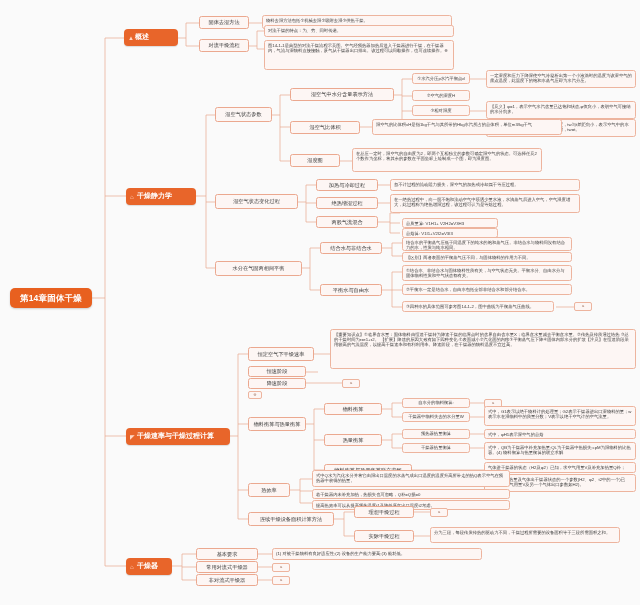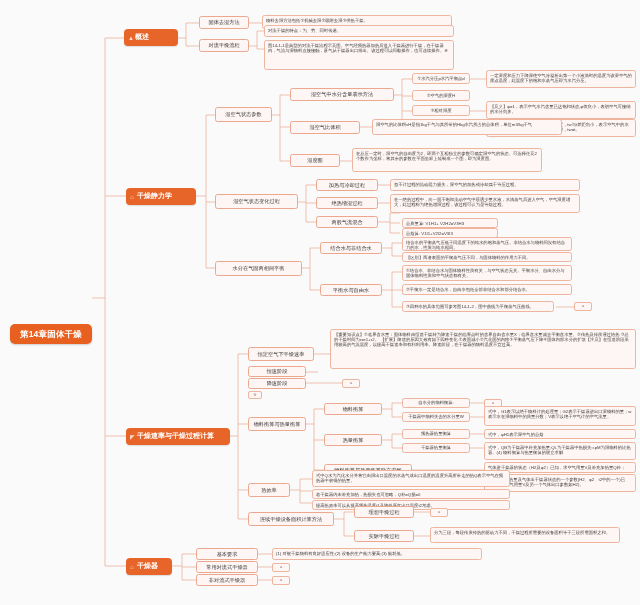--- a/index.html
+++ b/index.html
@@ -28,21 +28,20 @@
   .root{
     background:#e8601f;
     color:#fff;
     border-radius:5px;
     font-size:8.5px;
     font-weight:bold;
     padding:4px 6px;
     letter-spacing:.2px;
     justify-content:center;
     box-shadow:0 1px 2px rgba(0,0,0,.18);
-    margin-top:36px;
   }
   
   .lvl1{
     background:#e8652a;
     color:#fff;
     border-radius:4px;
     font-size:7px;
     font-weight:bold;
     padding:3px 5px 3px 11px;
     box-shadow:0 1px 1px rgba(0,0,0,.12);

